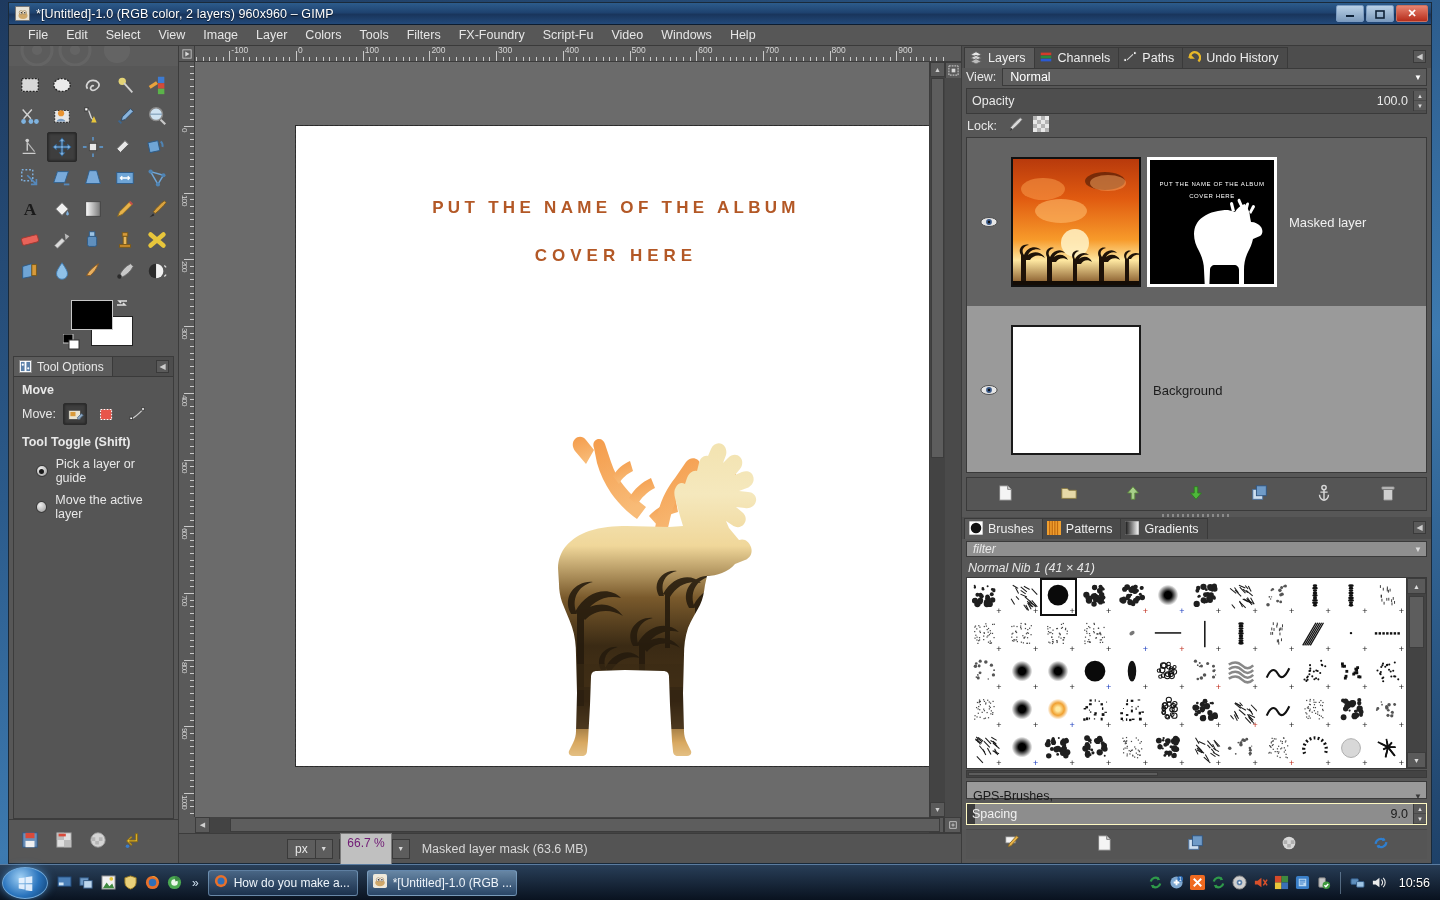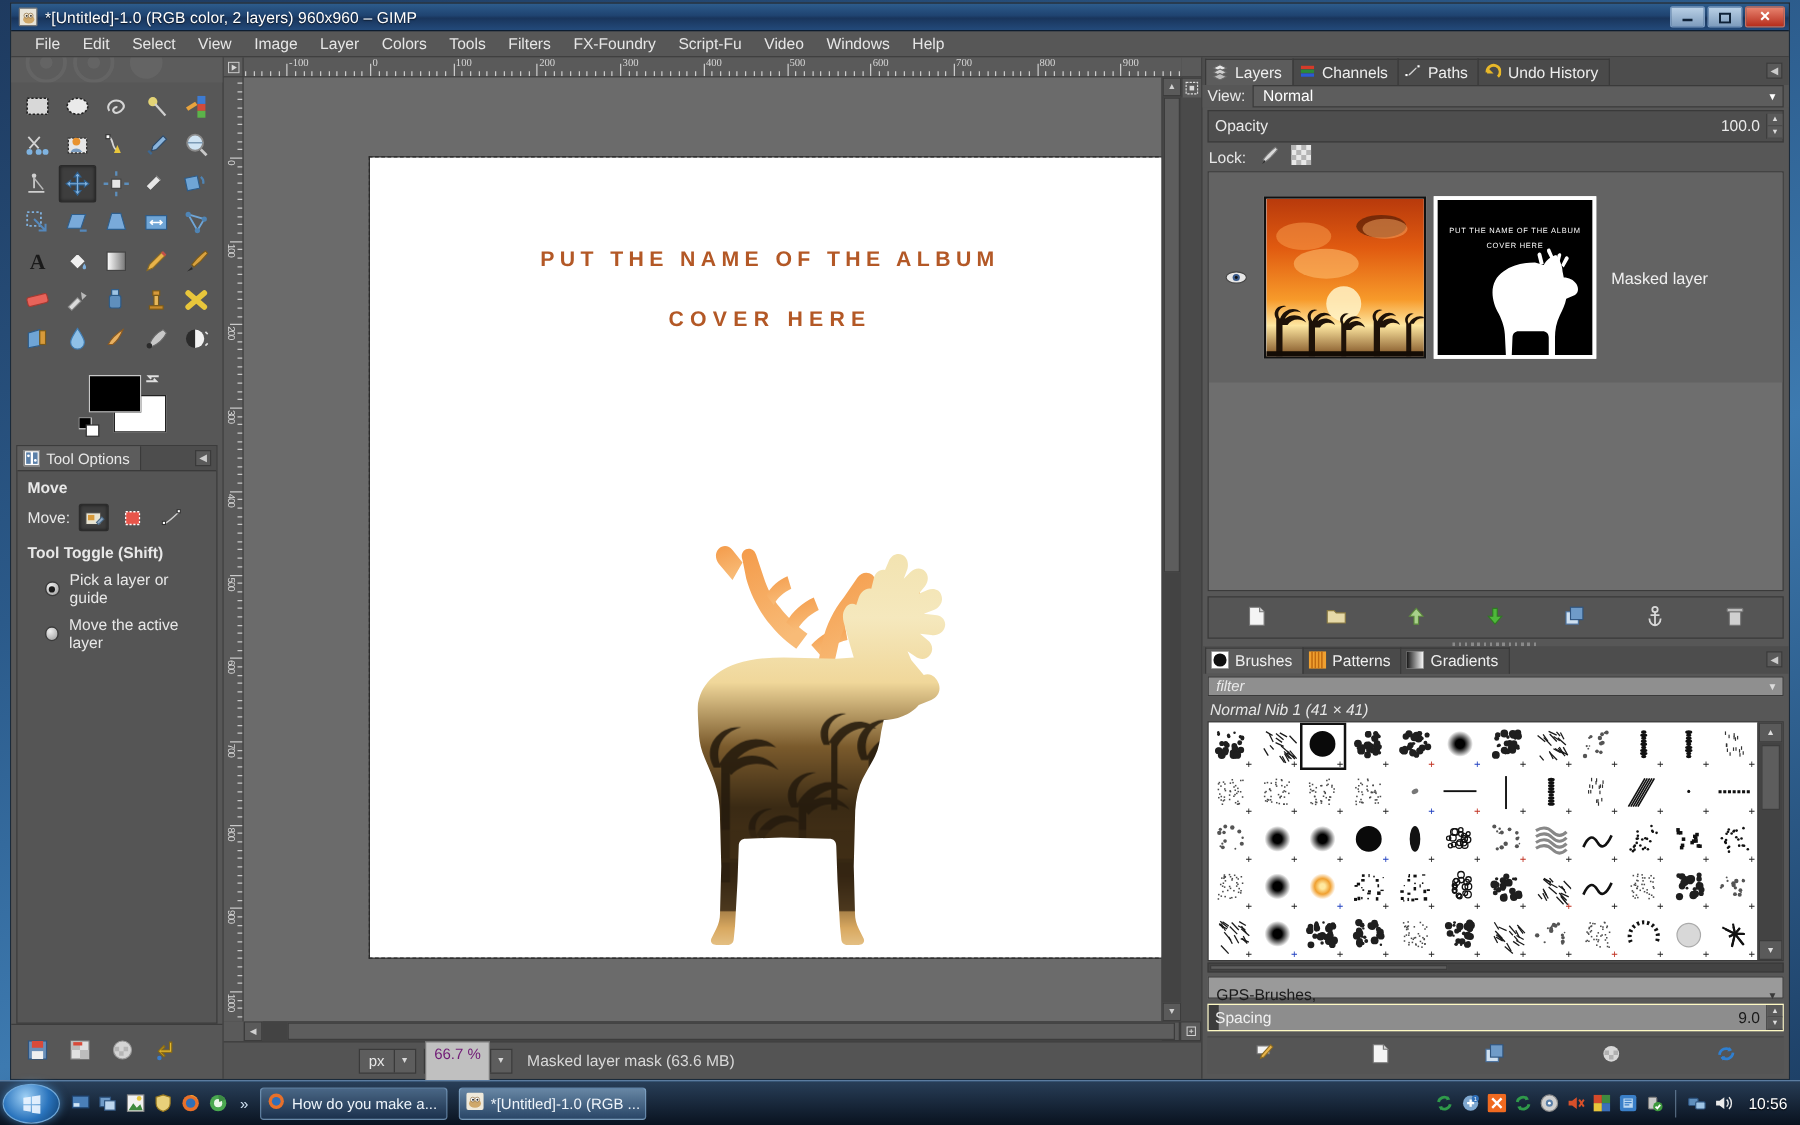--- a/index.html
+++ b/index.html
@@ -146,21 +146,21 @@
   #corner-btn{
     width:16px;height:16px;background:#5a5a5a;border-right:1px solid #3c3c3c;
     border-bottom:1px solid #3c3c3c;display:flex;align-items:center;justify-content:center;
   }
   #hruler{
     flex:1 1 auto;background:#5a5a5a;position:relative;overflow:hidden;
     border-bottom:1px solid #3c3c3c;
   }
   .rtick{position:absolute;bottom:0;width:1px;background:#c9c9c9;}
   .rlabel{position:absolute;top:0px;font-size:8.5px;color:#d5d5d5;padding-left:2px;
-    font-family:Liberation Serif, serif;line-height:9px;}
+    font-family:Liberation Sans, sans-serif;line-height:9px;}
   #hrule-end{width:16px;background:#5a5a5a;border-bottom:1px solid #3c3c3c;}
 
   #canvas-row{flex:1 1 auto;display:flex;min-height:0;}
   #vruler{
     width:16px;flex:0 0 16px;background:#5a5a5a;position:relative;overflow:hidden;
     border-right:1px solid #3c3c3c;
   }
   .vtick{position:absolute;right:0;height:1px;background:#c9c9c9;}
   .vlabel{position:absolute;left:1px;font-size:8px;color:#d5d5d5;
     writing-mode:vertical-rl;line-height:9px;letter-spacing:-1px;}
@@ -1247,20 +1247,33 @@
                 <g fill="#fff">
                   <path d="M88 42c-1-2 0-4 2-3l3 7-2 2zM80 44c0-2 2-3 3-1l2 8-3 1zM96 44c1-2 3-2 3 0l-2 8-2-1zM102 46c1-2 3-1 3 1l-4 7-2-2z"></path>
                   <path d="M85 52c2-4 6-7 10-8 3 4 5 9 5 13l1 5c4 0 8 2 10 5 2 3 2 7-1 9l-7 3c-1 5-3 9-5 13-3 6-4 12-4 18v20h4v4h-9v-24c0-3-2-5-5-5H65c-3 0-5 2-5 5l-1 24h-8v-4h4l-1-20c0-7-2-13-5-19-3-5-5-11-5-17 0-7 3-13 9-17 7-5 16-7 25-7z"></path>
                 </g>
               </svg>
             </span>
           </span>
           <span class="layer-name">Masked layer</span>
         </div>
 
+        <div class="layer-row unsel">
+          <span class="eye">
+            <svg viewBox="0 0 20 12" width="18" height="12">
+                <ellipse cx="10" cy="6" rx="9" ry="5" fill="#e6e6e6" stroke="#444"></ellipse>
+                <circle cx="10" cy="6" r="3.2" fill="#3a5a8a"></circle>
+                <circle cx="10" cy="6" r="1.3" fill="#111"></circle>
+              </svg>
+          </span>
+          <span class="thumbs">
+            <span class="thumb" style="background:#fff;border:2px solid #1a1a1a"></span>
+          </span>
+          <span class="layer-name" style="margin-left:12px">Background</span>
+        </div>
       </div>
 
       <div id="layer-btns">
         <span>
           <svg viewBox="0 0 20 20" width="18" height="18">
               <path d="M4 2h9l4 4v12H4z" fill="#f4f4f4" stroke="#777"></path>
               <path d="M13 2v4h4" fill="#d5d5d5" stroke="#777"></path>
             </svg>
         </span>
         <span>

